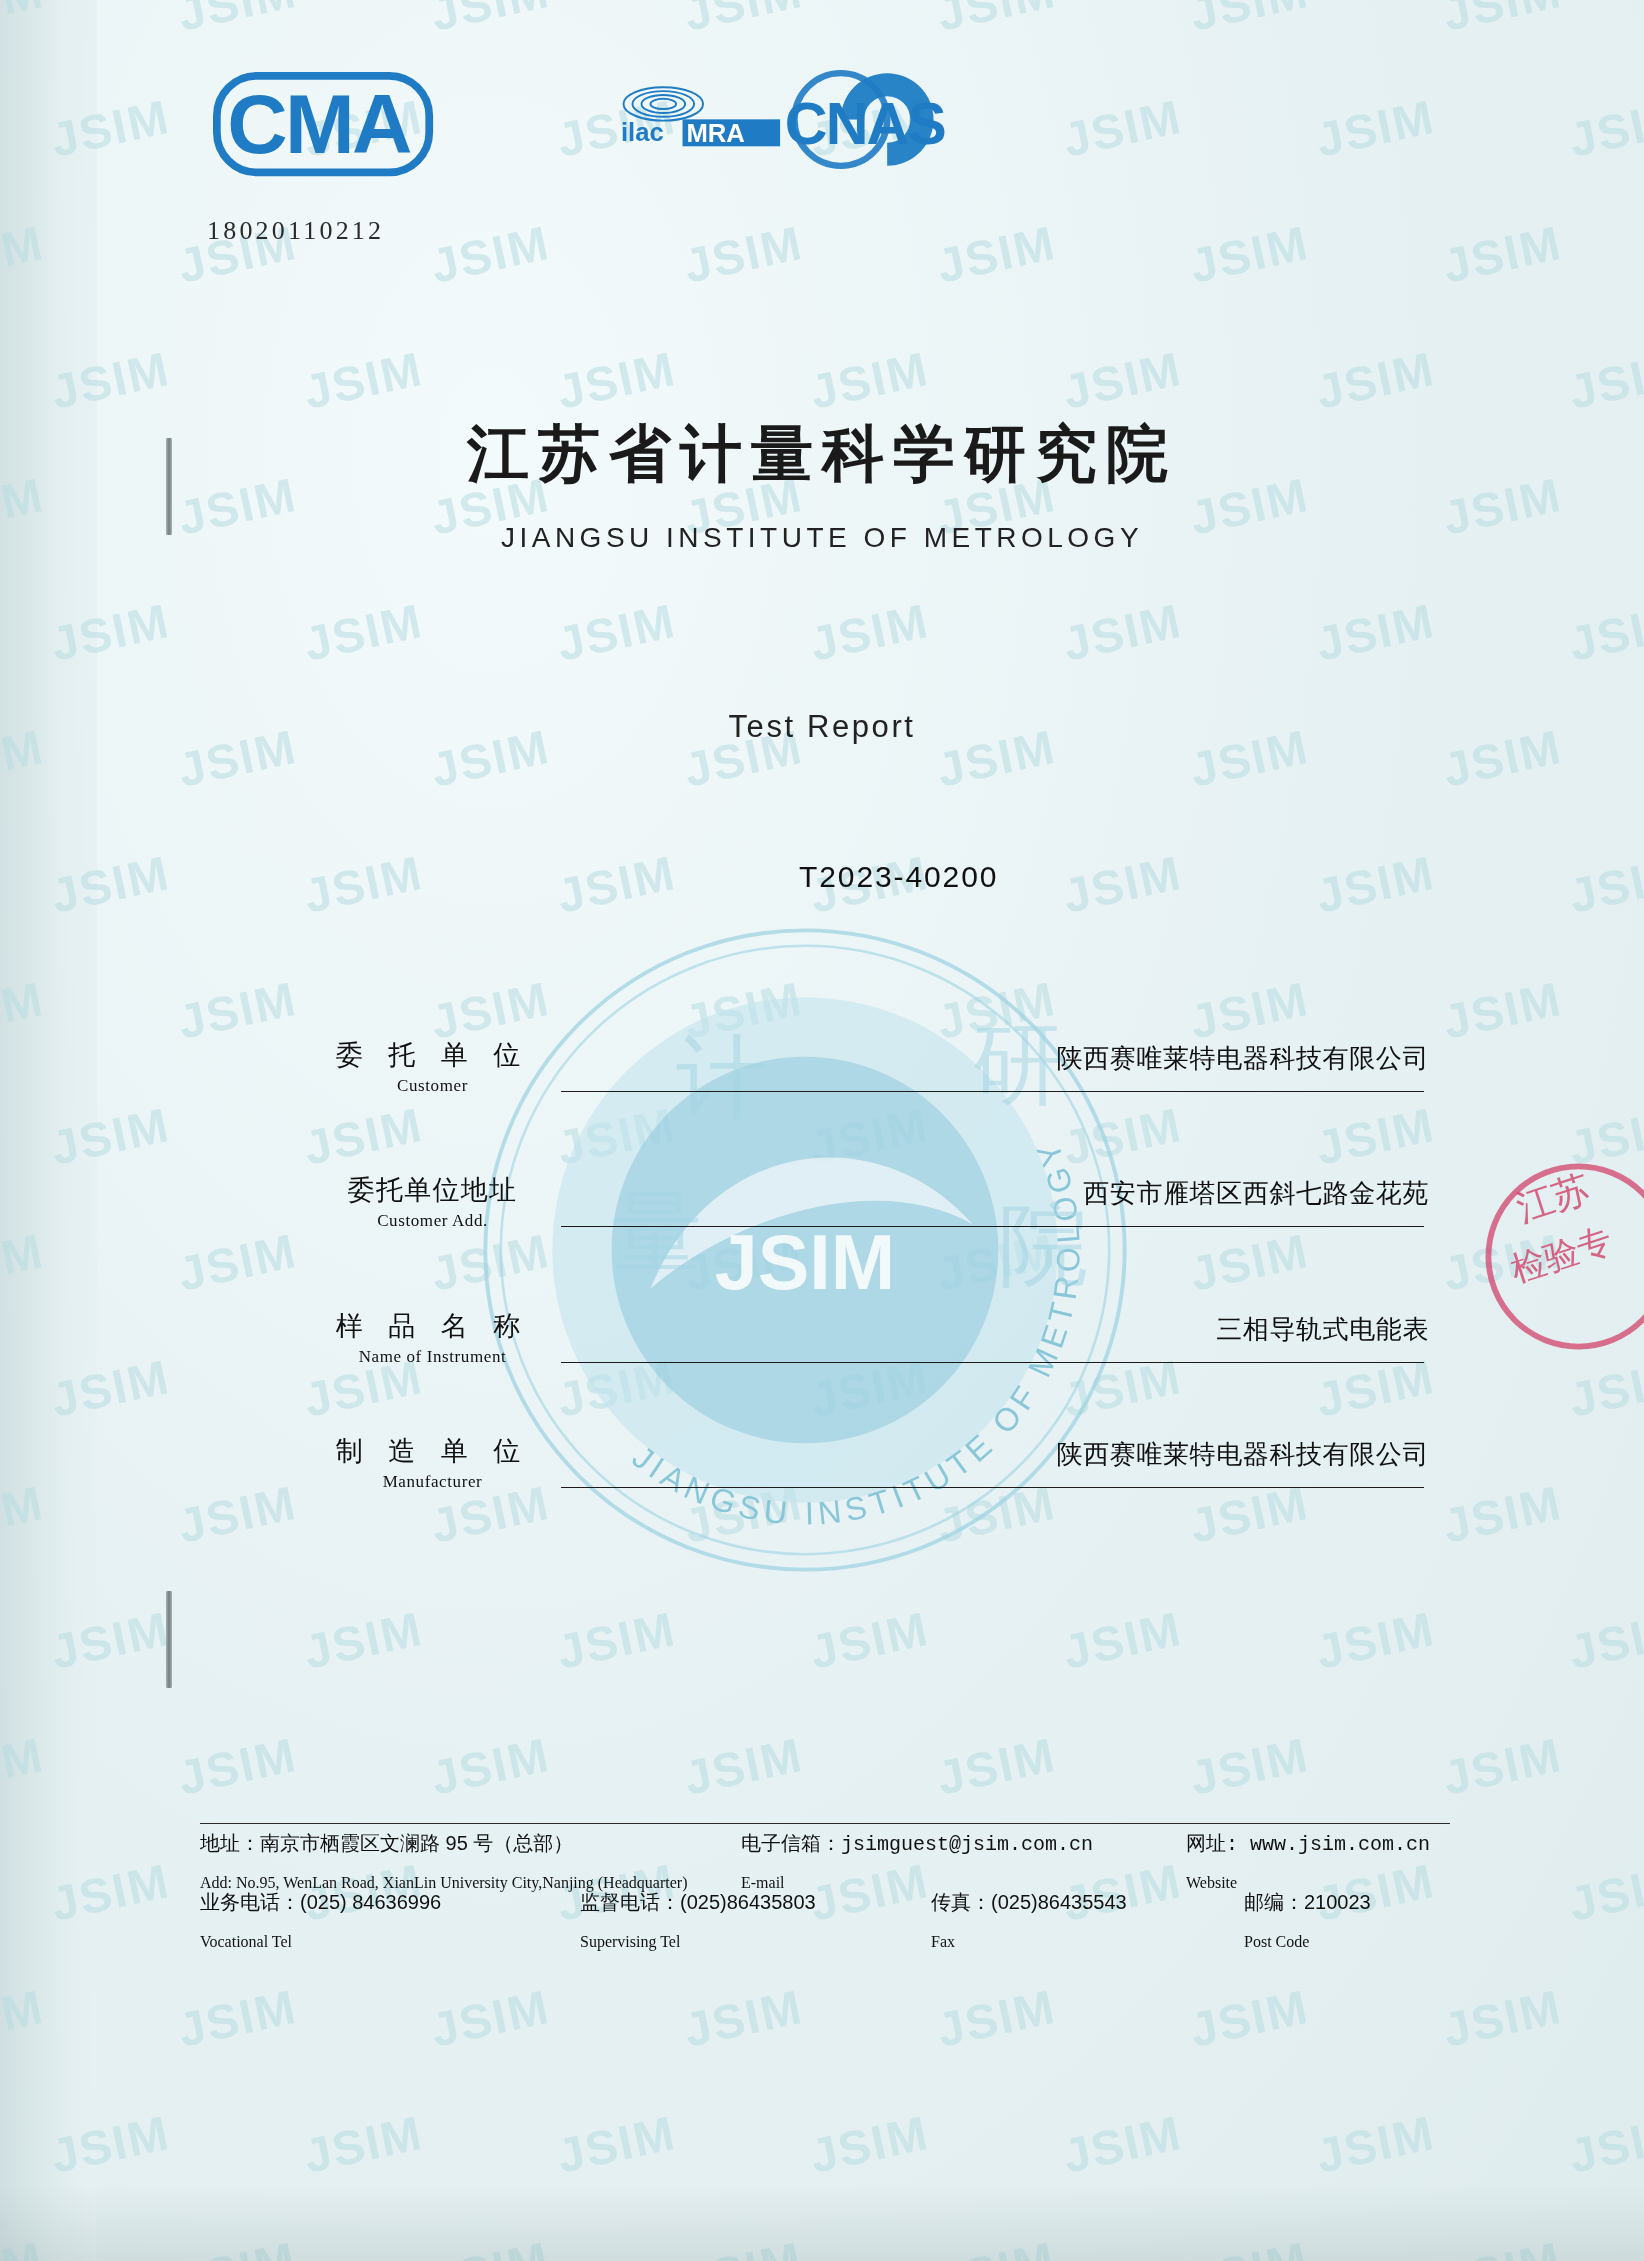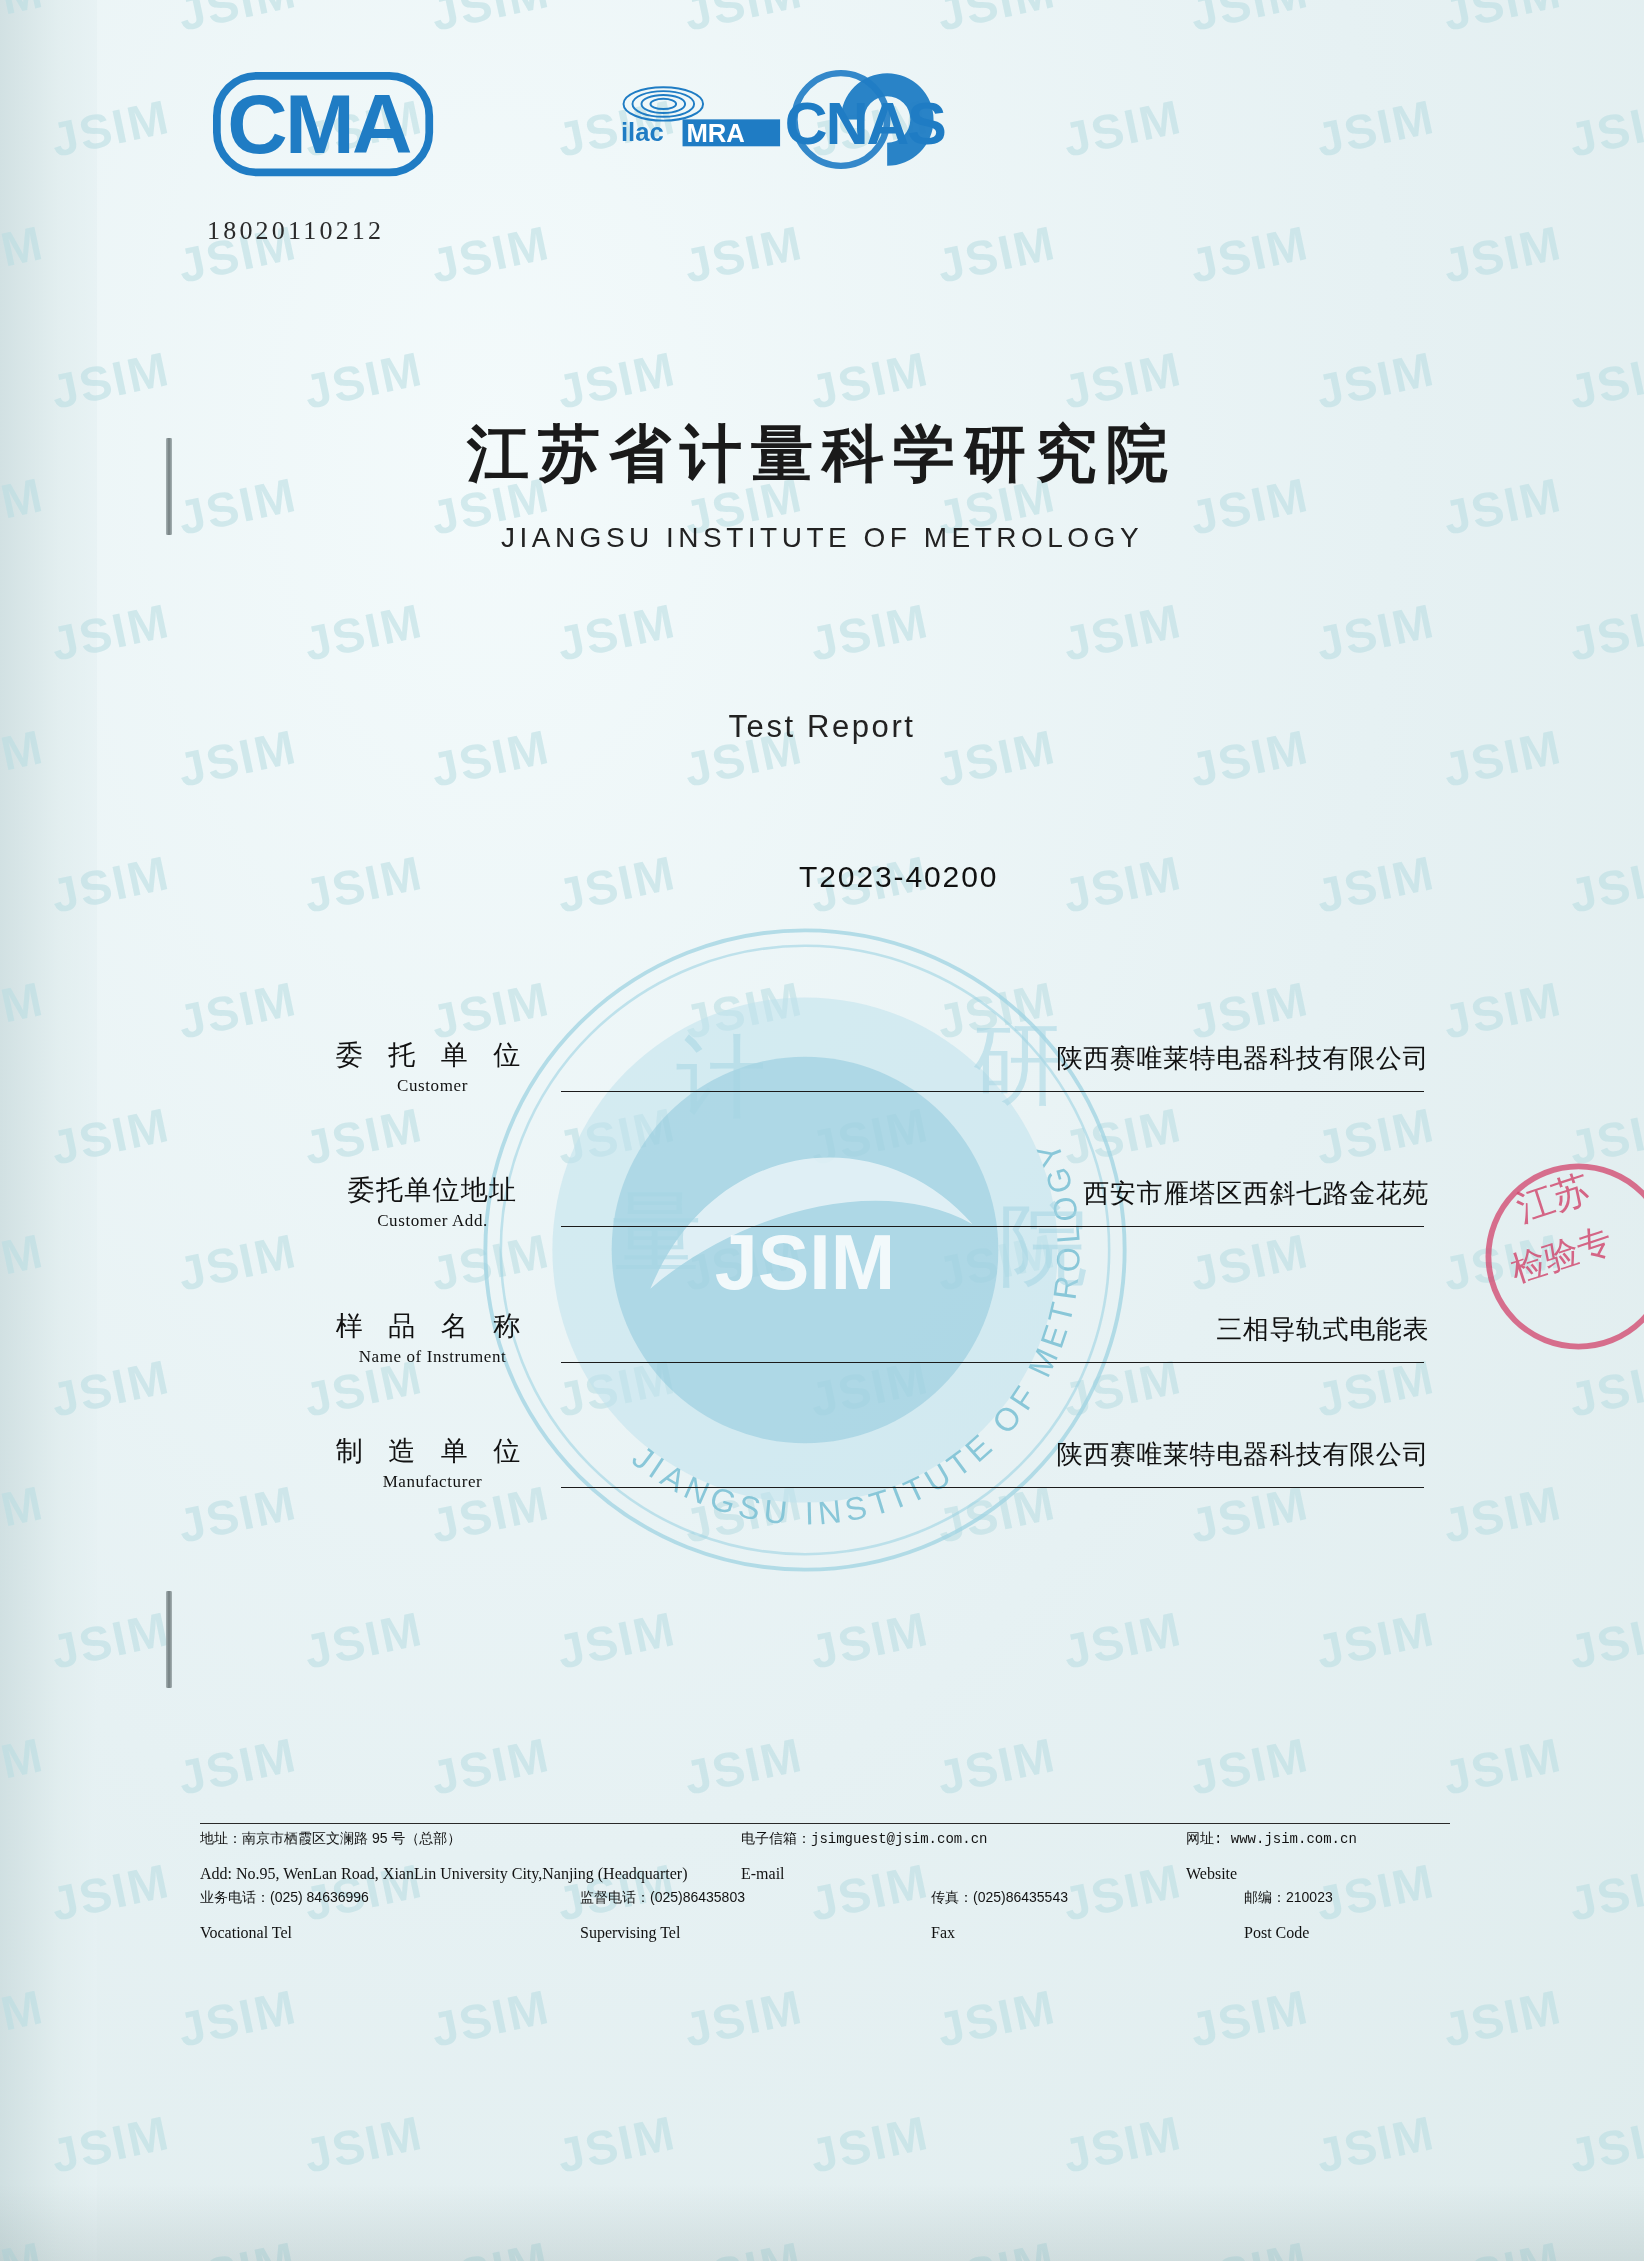--- a/index.html
+++ b/index.html
@@ -129,21 +129,21 @@
     border-radius:1.3px;opacity:.85;
   }
 
   
   #footer{
     position:absolute;left:200px;top:1823px;width:1250px;
   }
   #footer .hr{border-top:1.3px solid #2a2a2a;width:100%;}
   .frow{position:relative;height:59px;}
   .fcell{position:absolute;top:6.4px;}
-  .fcell .cn{font-size:14px;color:#111;white-space:nowrap;}
+  .fcell .cn{font-size:20px;color:#111;white-space:nowrap;}
   .fcell .en{font-size:16px;color:#111;margin-top:17px;white-space:nowrap;font-family:"Liberation Serif",serif;}
   .mono{font-family:"Liberation Mono", monospace;}
 </style>
 </head>
 <body>
 
 <div id="sheet">
 
   <div id="gutter"></div>
 

